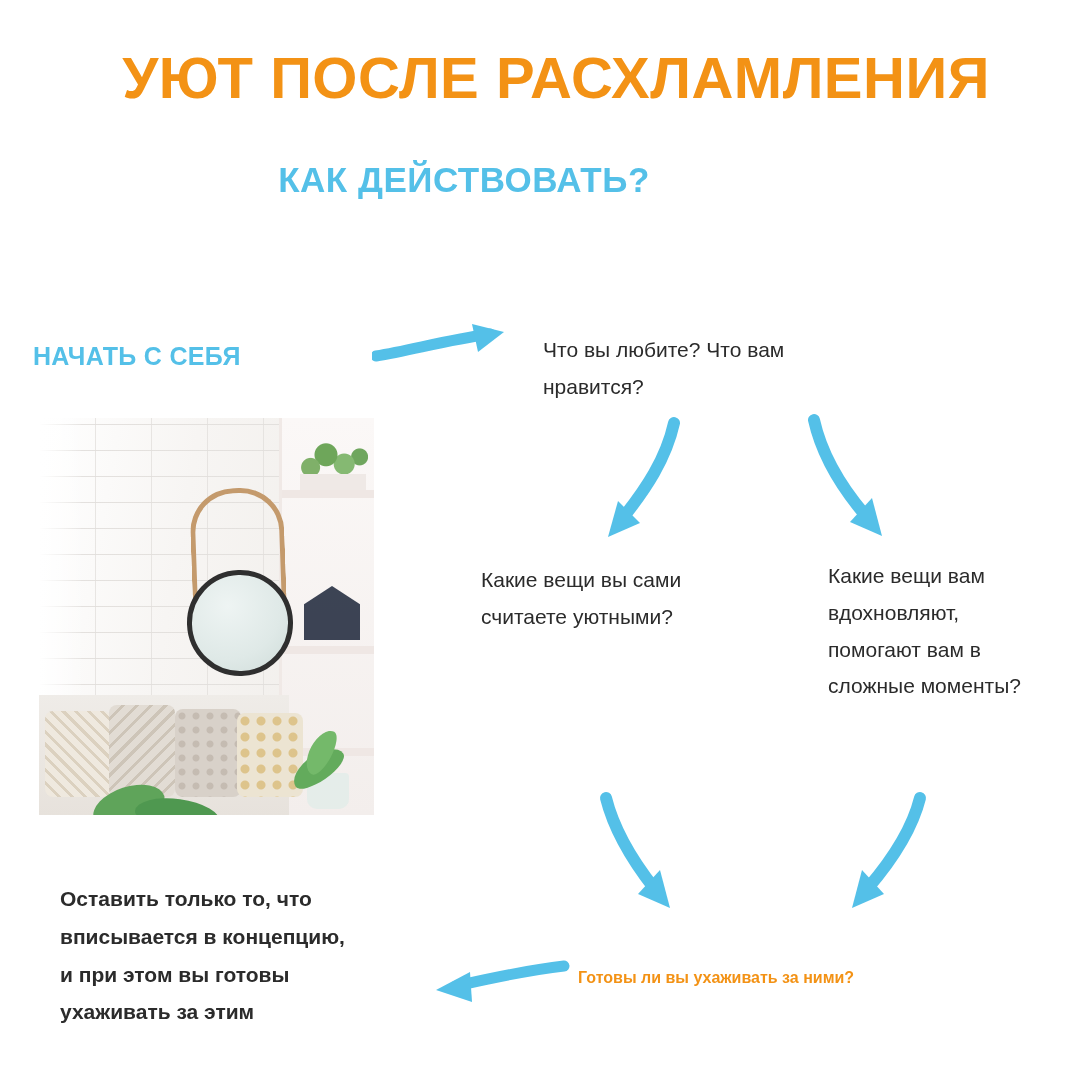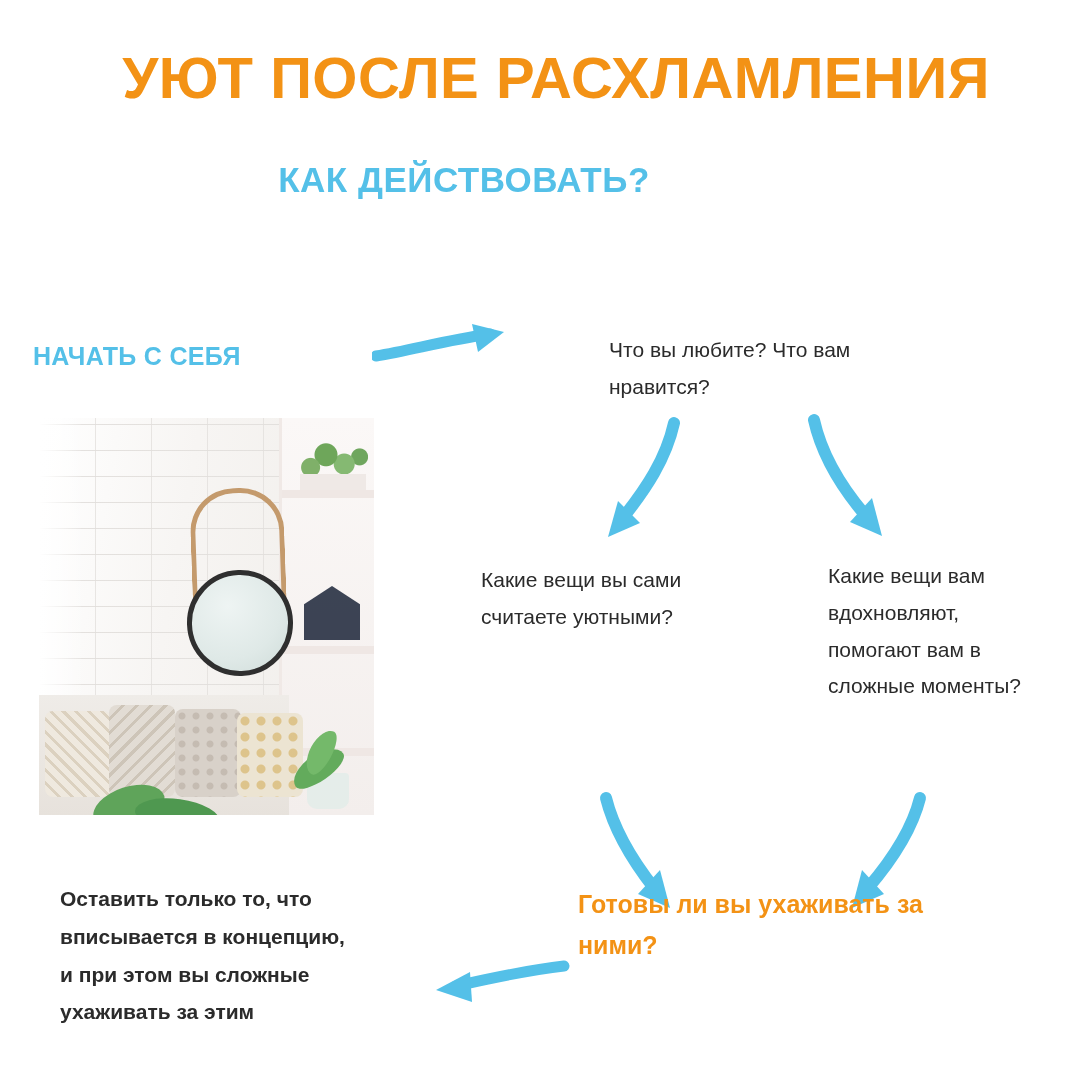--- a/index.html
+++ b/index.html
@@ -56,40 +56,40 @@
     margin-top: 10px;
   }
 
   
   .txt {
     position: absolute;
     color: #2b2b2b;
     font-size: 21px;
     line-height: 1.75;
   }
-  .txt-q1 { left: 609px; top: 332px; width: 330px; }
+  .txt-q1 { left: 543px; top: 332px; width: 330px; }
   .txt-q2 { left: 481px; top: 562px; width: 215px; }
   .txt-q3 { left: 828px; top: 558px; width: 200px; }
 
   .txt-bold {
     position: absolute;
     left: 60px;
     top: 880px;
     width: 300px;
     font-size: 21px;
     font-weight: bold;
     color: #2b2b2b;
     line-height: 1.8;
   }
   .txt-final {
     position: absolute;
     left: 578px;
-    top: 884px;
+    top: 965px;
     width: 360px;
-    font-size: 25px;
+    font-size: 16px;
     font-weight: bold;
     color: #f39215;
     line-height: 1.65;
   }
 
   
   .photo {
     position: absolute;
     left: 39px;
     top: 418px;
@@ -249,21 +249,21 @@
 
   <div class="txt-final">Готовы ли вы ухаживать за ними?</div>
 
   <div class="arrow" style="left:412px; top:940px;">
     <svg width="160" height="70" viewBox="0 0 160 70" aria-hidden="true">
       <path d="M152 26 C 115 30, 80 38, 44 46" stroke="#54c0e8" stroke-width="11" fill="none" stroke-linecap="round"></path>
       <path d="M24 50 L 58 32 L 60 62 Z" fill="#54c0e8"></path>
     </svg>
   </div>
 
-  <div class="txt-bold">Оставить только то, что вписывается в концепцию, и при этом вы сложные ухаживать за этим</div>
+  <div class="txt-bold">Оставить только то, что вписывается в концепцию, и при этом вы готовы ухаживать за этим</div>
 
   <div class="photo" title="">
     <div class="wall"></div>
     <div class="left-fade"></div>
     <div class="shelf"></div>
     <div class="shelf-board" style="top:72px;"></div>
     <div class="shelf-board" style="top:228px;"></div>
     <div class="shelf-board" style="top:330px;"></div>
     <div class="plant-top"></div>
     <div class="plant-pot"></div>

